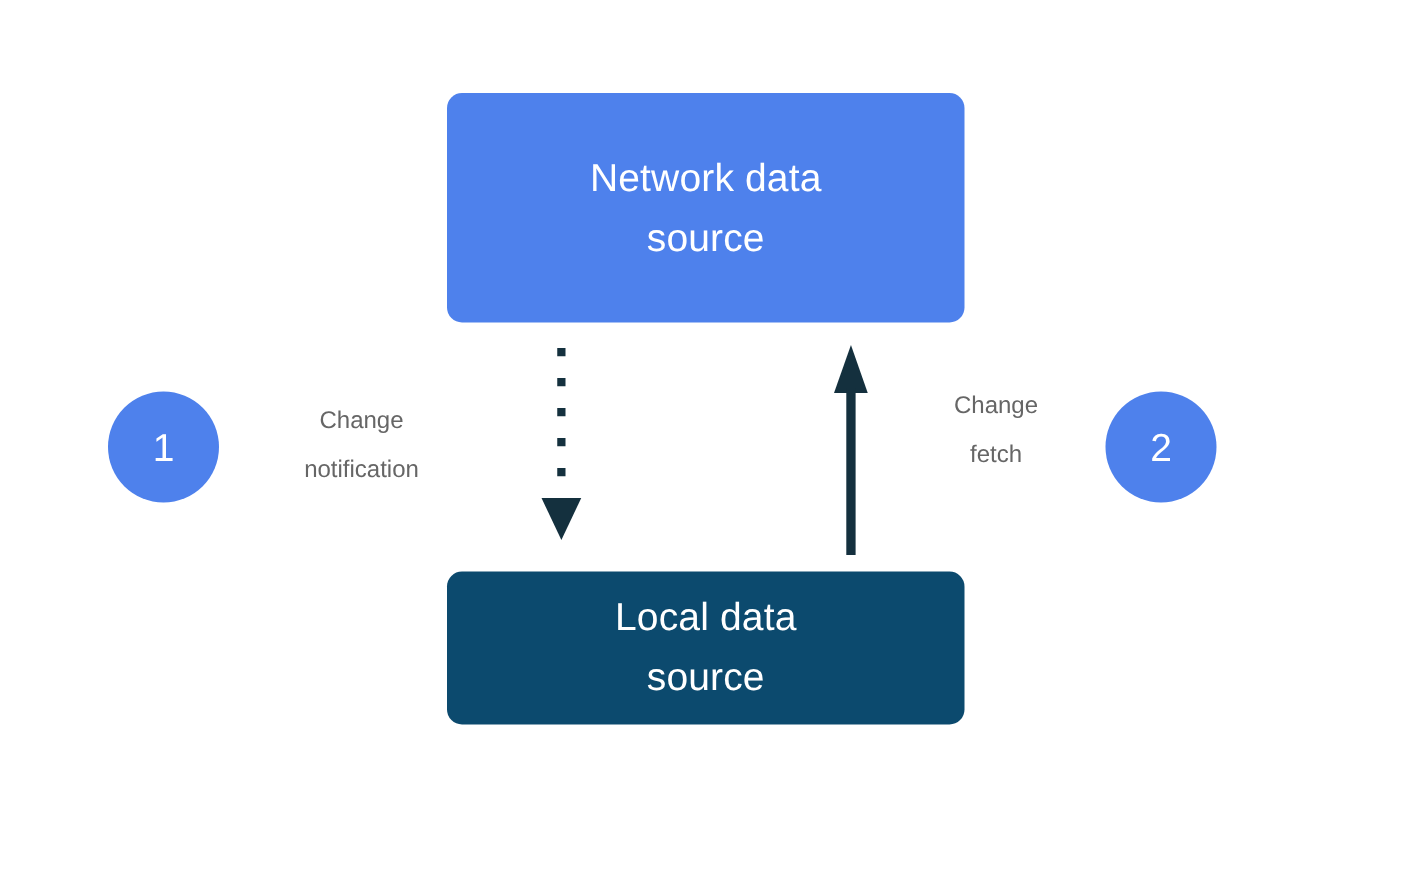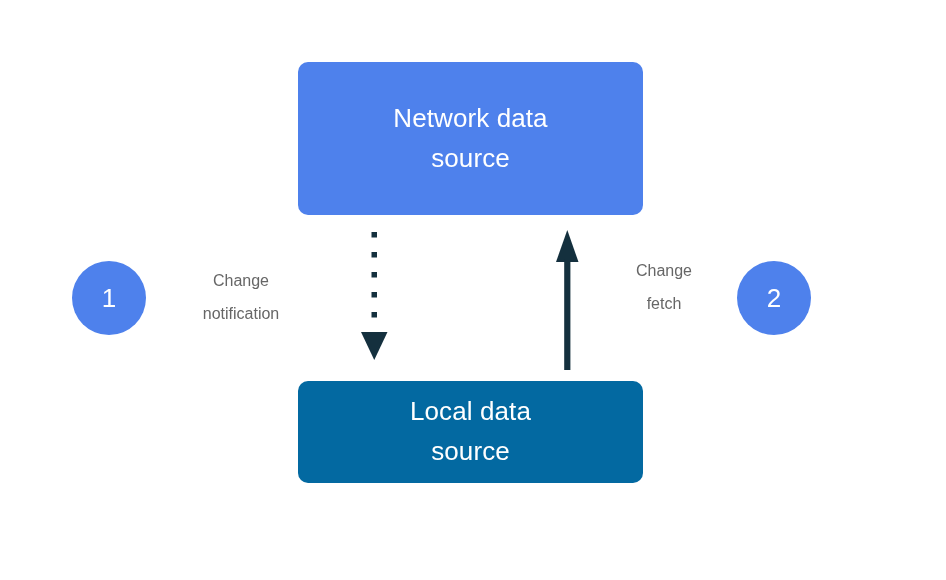--- a/index.html
+++ b/index.html
@@ -39,21 +39,21 @@
     top: 62px;
     width: 345px;
     height: 153px;
     background: #4e81ec;
   }
   #local-node {
     left: 298px;
     top: 381px;
     width: 345px;
     height: 102px;
-    background: #0369a1;
+    background: #0c4a6e;
   }
   .node-label {
     display: block;
     padding-bottom: 2px;
   }
 
   
   .step-circle {
     position: absolute;
     width: 74px;

